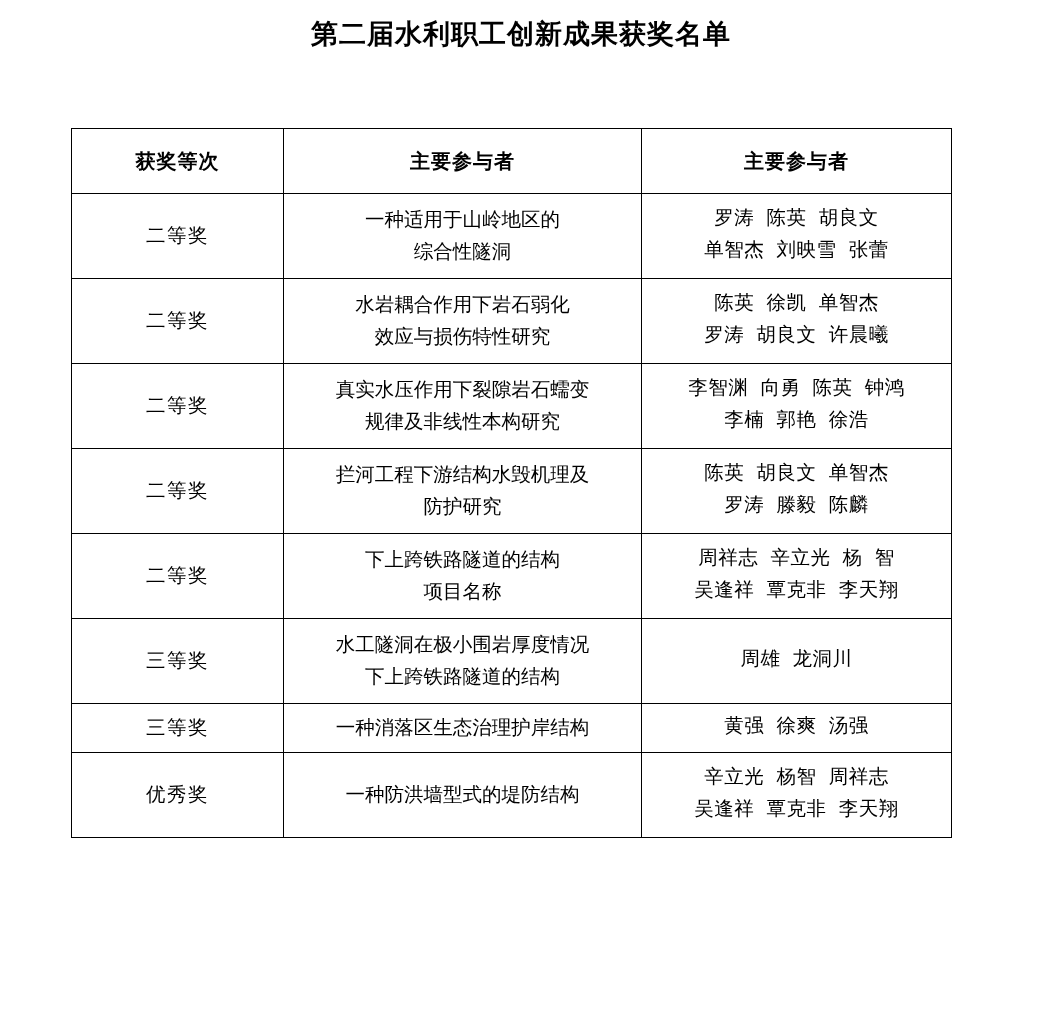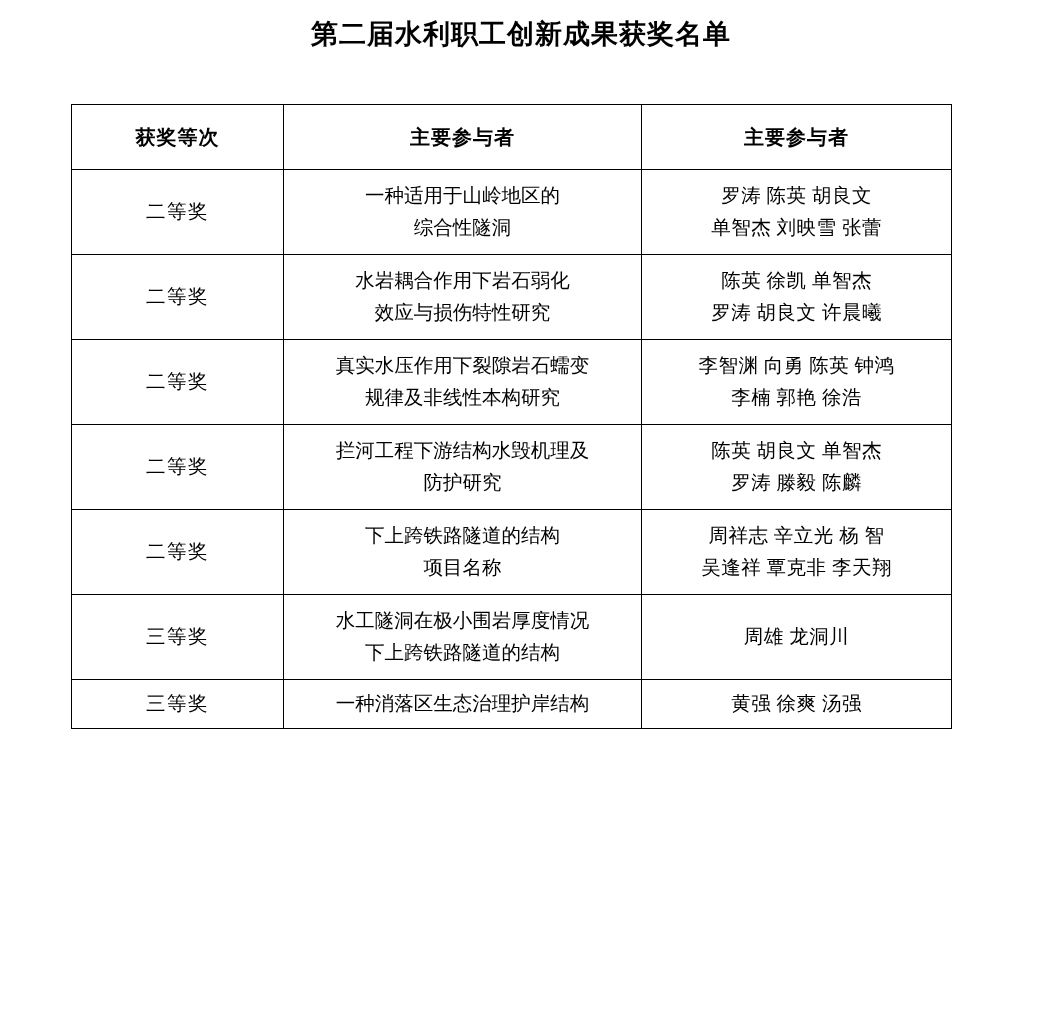--- a/index.html
+++ b/index.html
@@ -31,20 +31,21 @@
   .table-wrap {
     position: absolute;
     left: 71px;
     top: 104px;
     width: 880px;
   }
   table.award-table {
     border-collapse: collapse;
     width: 880px;
     table-layout: fixed;
+    margin-top: 24px;
   }
   table.award-table td,
   table.award-table th {
     border: 1px solid #000000;
     text-align: center;
     vertical-align: middle;
     font-size: 19.5px;
     line-height: 1.62;
     padding: 8px 6px;
     font-weight: normal;
@@ -61,20 +62,21 @@
   col.c-people { width: 310px; }
 
   .cell-lines span {
     display: block;
     white-space: nowrap;
     text-align: center;
   }
   .row-tall td { height: 68px; }
   .people-cell span {
     letter-spacing: 0.5px;
+    font-family: Liberation Mono, monospace;
   }
   .level-cell {
     letter-spacing: 1.5px;
   }
 </style>
 </head>
 <body>
 
 <div class="page">
 
@@ -170,17 +172,27 @@
         <tr>
           <td class="level-cell">三等奖</td>
           <td class="cell-lines">
             <span>一种消落区生态治理护岸结构</span>
           </td>
           <td class="cell-lines people-cell">
             <span>黄强  徐爽  汤强</span>
           </td>
         </tr>
 
+        <tr class="row-tall">
+          <td class="level-cell">优秀奖</td>
+          <td class="cell-lines">
+            <span>一种防洪墙型式的堤防结构</span>
+          </td>
+          <td class="cell-lines people-cell">
+            <span>辛立光  杨智  周祥志</span>
+            <span>吴逢祥  覃克非  李天翔</span>
+          </td>
+        </tr>
 
       </tbody>
     </table>
   </div>
 </div>
 
 </body></html>

